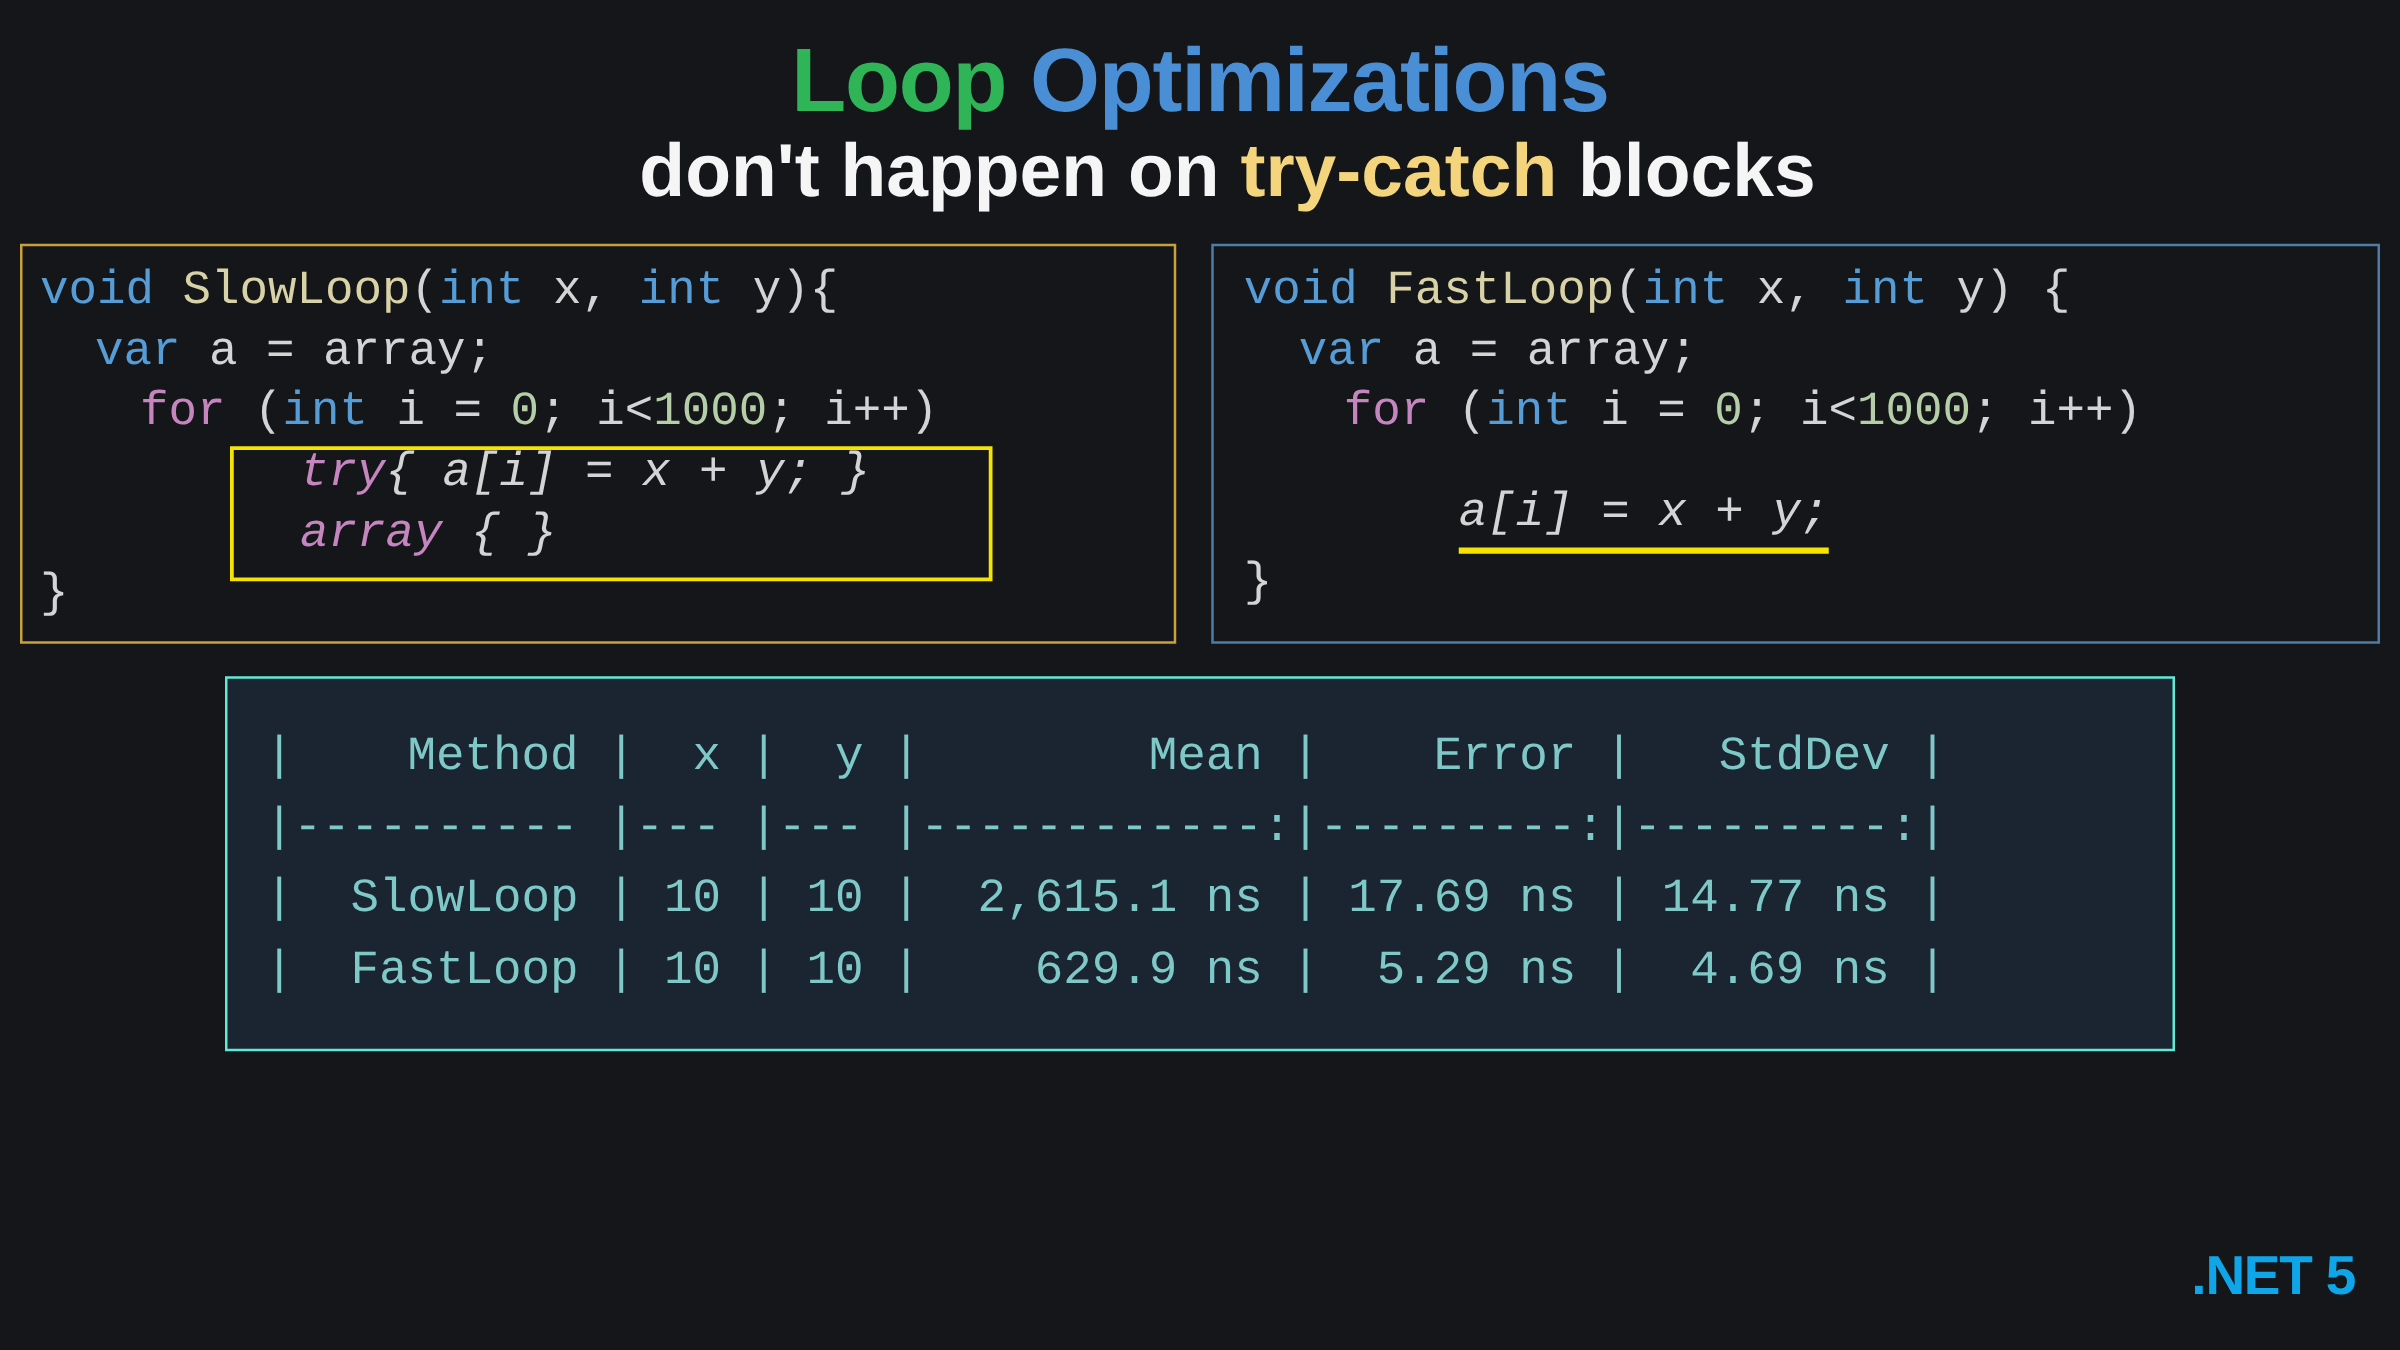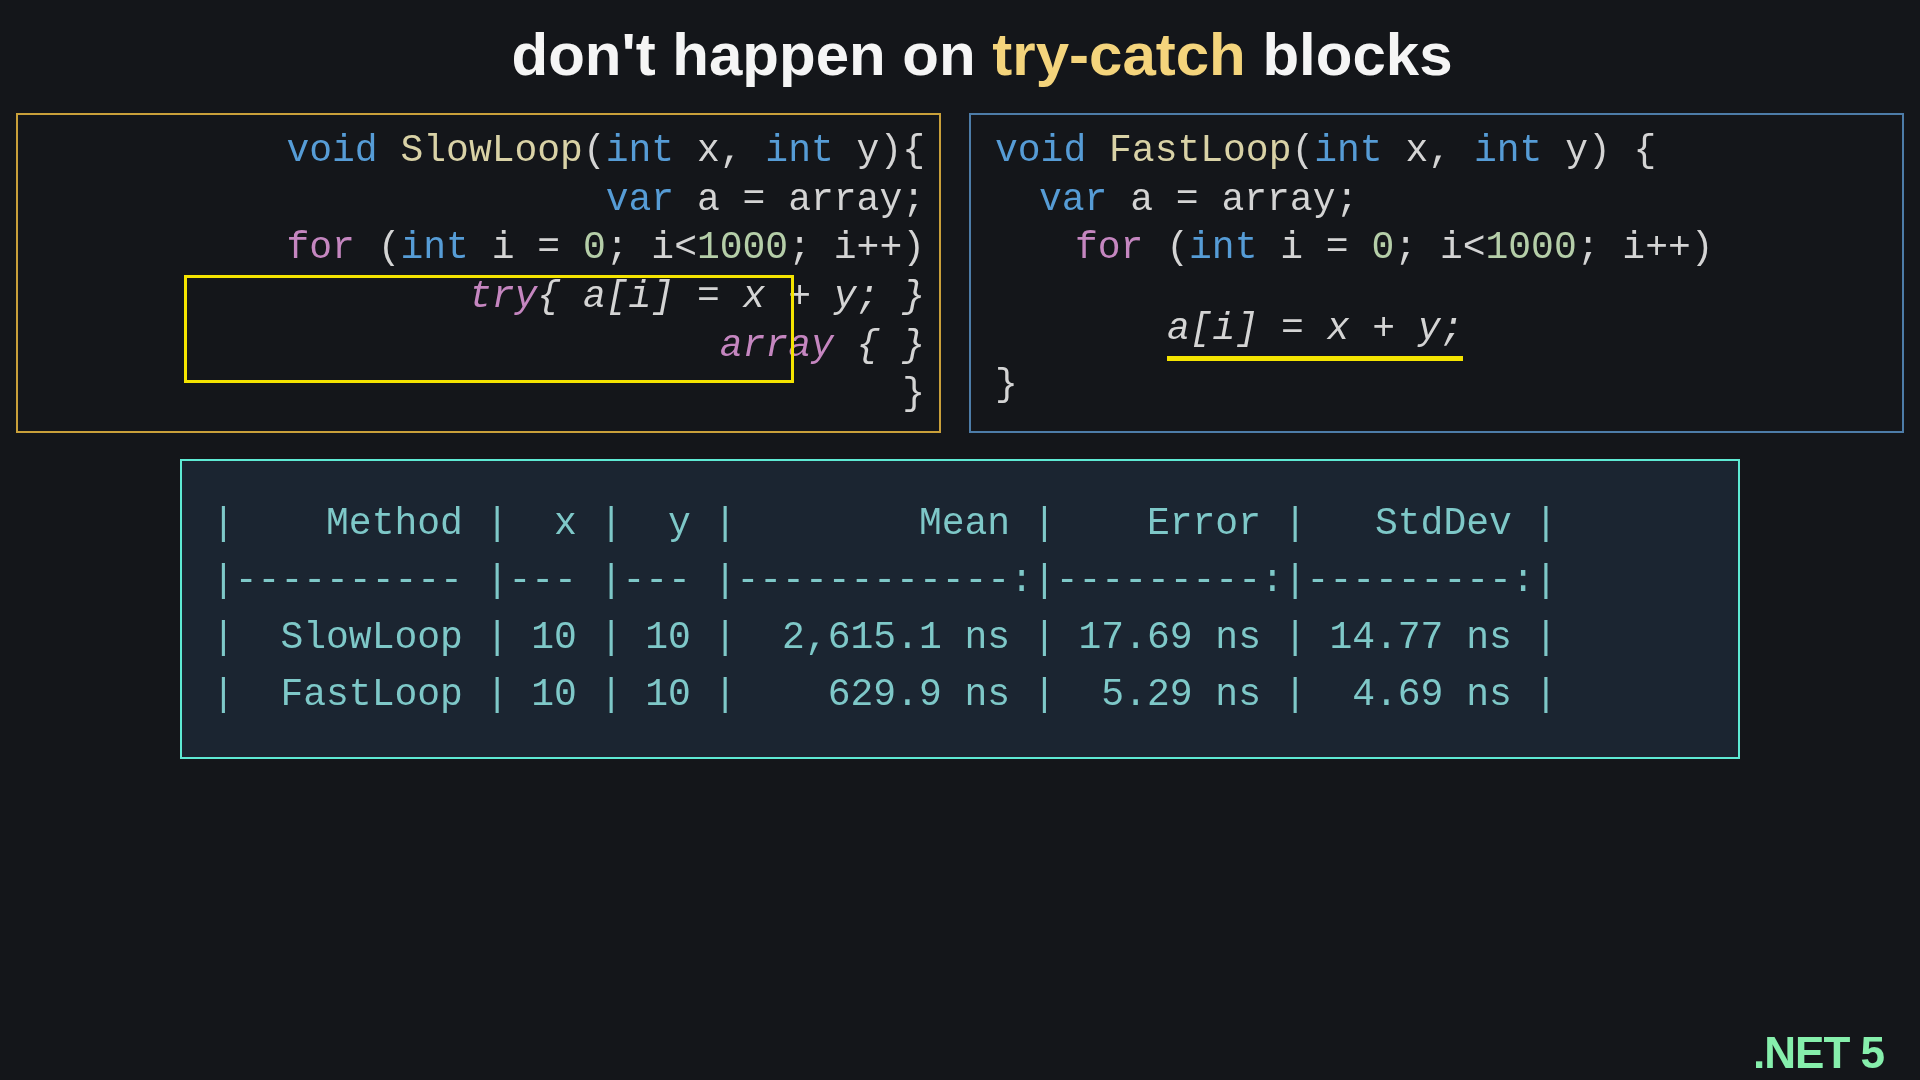--- a/index.html
+++ b/index.html
@@ -40,21 +40,20 @@
   .code-box {
     flex: 1;
     padding: 12px 14px;
     font-family: 'Consolas', 'Courier New', monospace;
     font-size: 38px;
     line-height: 1.28;
     position: relative;
   }
   .box-left {
     border: 2px solid #c9a03a;
-    text-align: right;
   }
   .box-right {
     border: 2px solid #4d7ca8;
     padding-left: 24px;
   }
   .kw { color: #569cd6; }
   .fn { color: #d9d2a6; }
   .id { color: #d4d4d4; }
   .num { color: #b5cea8; }
   .tryc { color: #c586c0; margin-left: 36px; }
@@ -82,31 +81,36 @@
     font-family: 'Consolas', 'Courier New', monospace;
     font-size: 38px;
     color: #7ec8c8;
     white-space: pre;
     line-height: 1.5;
   }
 
   .footer-brand {
     position: absolute;
     right: 36px;
-    bottom: 2px;
-    color: #86efac;
+    bottom: 34px;
+    color: #0ea5e9;
     font-size: 44px;
     font-weight: 700;
     letter-spacing: -1px;
   }
 </style>
 </head>
 <body>
 
 <div class="title-area">
+  <div class="title-line1">
+    <span class="t-green">Loop</span>
+    <span> </span>
+    <span class="t-blue">Optimizations</span>
+  </div>
   <div class="title-line2">
     <span class="t-white">don't happen on </span><span class="t-yellow">try-catch</span><span class="t-white"> blocks</span>
   </div>
 </div>
 
 <div class="code-row">
 
   <div class="code-box box-left">
     <div>
       <span class="kw">void</span><span class="fn"> SlowLoop</span><span class="id">(</span><span class="kw">int</span><span class="id"> x, </span><span class="kw">int</span><span class="id"> y){</span>

